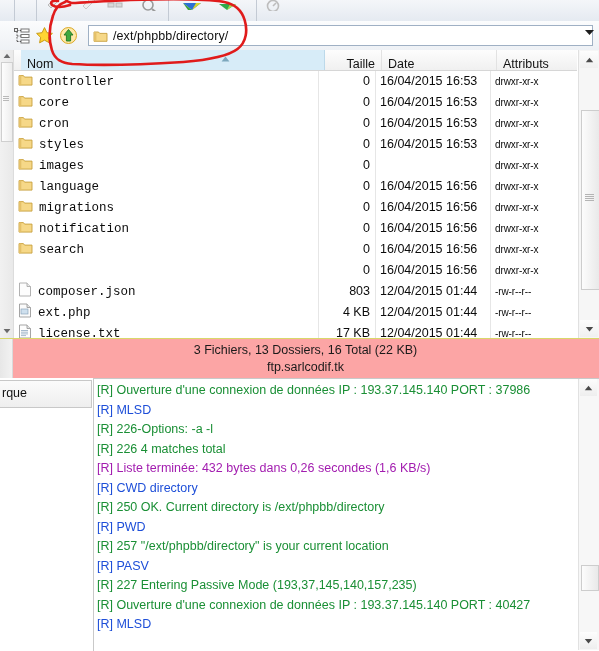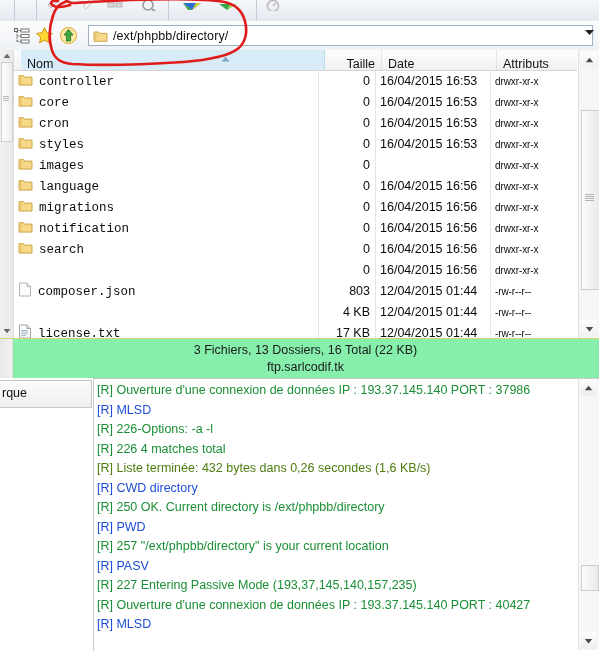--- a/index.html
+++ b/index.html
@@ -142,21 +142,21 @@
     border:1px solid #cdcdcd;
   }
   .fl-rightscroll .sgrip{
     position:absolute;left:6px;top:144px;width:9px;height:7px;
     background:repeating-linear-gradient(#b4b4b4 0 1px,transparent 1px 2px);
   }
 
   
   .status{
     position:absolute;left:0;top:338px;width:599px;height:40px;
-    background:#86efac;
+    background:#fca5a5;
     border-top:1px solid #d8d86a;
   }
   .status .edge{
     position:absolute;left:0;top:0;width:12px;height:40px;
     background:linear-gradient(90deg,#e7e7e7,#f2f2f2);
     border-right:1px solid #dadada;
   }
   .status .l1,.status .l2{
     position:absolute;left:12px;width:587px;text-align:center;
     font-size:12.5px;color:#1a1a1a;
@@ -188,21 +188,21 @@
   }
   .loglines{
     position:absolute;left:3px;top:2px;width:478px;
   }
   .logline{
     height:19.5px;line-height:19.5px;
     font-size:12.5px;white-space:nowrap;
     font-family:"Liberation Sans", sans-serif;
   }
   .c-green{color:#1a8f35;}
-  .c-red{color:#4d7c0f;}
+  .c-red{color:#a21caf;}
   .c-black{color:#1d4ed8;}
 
   .log-scroll{
     position:absolute;right:0;top:0;width:20px;height:271px;
     background:#f7f7f7;border-left:1px solid #e1e1e1;
   }
   .log-scroll .sbtn{
     position:absolute;left:1px;width:17px;height:17px;
     background:linear-gradient(#fdfdfd,#eeeeee);
     display:flex;align-items:center;justify-content:center;
@@ -465,20 +465,28 @@
                   <path d="M1.5 1 L9 1 L12.5 4.5 L12.5 14 L1.5 14 Z" fill="#fdfdfd" stroke="#a9a9a9" stroke-width="0.9"></path>
                   <path d="M9 1 L9 4.5 L12.5 4.5" fill="#ececec" stroke="#a9a9a9" stroke-width="0.9"></path>
                 </svg></span>
               <span class="nm-txt">composer.json</span>
             </div>
             <div class="size">803</div>
             <div class="date">12/04/2015 01:44</div>
             <div class="attr">-rw-r--r--</div>
           </div>
           <div class="row">
+            <div class="name">
+              <span><svg width="14" height="15" viewBox="0 0 14 15">
+                  <path d="M1.5 1 L9 1 L12.5 4.5 L12.5 14 L1.5 14 Z" fill="#fbfbfb" stroke="#9b9b9b" stroke-width="0.9"></path>
+                  <path d="M9 1 L9 4.5 L12.5 4.5" fill="#e6e6e6" stroke="#9b9b9b" stroke-width="0.9"></path>
+                  <rect x="3" y="6" width="7" height="5" fill="#cfe0ee" stroke="#7f9ab3" stroke-width="0.6"></rect>
+                </svg></span>
+              <span class="nm-txt">ext.php</span>
+            </div>
             <div class="size">4 KB</div>
             <div class="date">12/04/2015 01:44</div>
             <div class="attr">-rw-r--r--</div>
           </div>
           <div class="row">
             <div class="name">
               <span><svg width="14" height="15" viewBox="0 0 14 15">
                   <path d="M1.5 1 L9 1 L12.5 4.5 L12.5 14 L1.5 14 Z" fill="#fdfdfd" stroke="#9b9b9b" stroke-width="0.9"></path>
                   <path d="M9 1 L9 4.5 L12.5 4.5" fill="#e6e6e6" stroke="#9b9b9b" stroke-width="0.9"></path>
                   <path d="M3 6.5 H10 M3 8.2 H10 M3 9.9 H10 M3 11.6 H8" stroke="#8fa8c0" stroke-width="0.8"></path>

